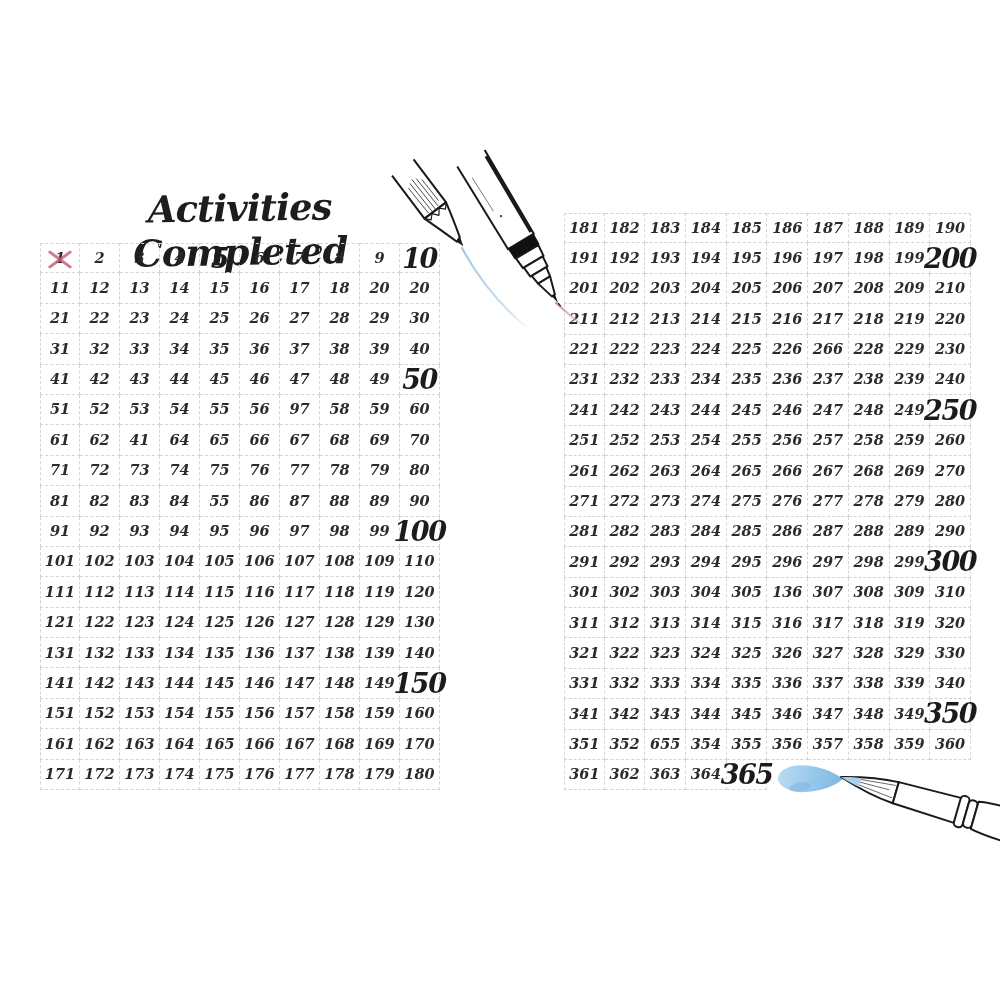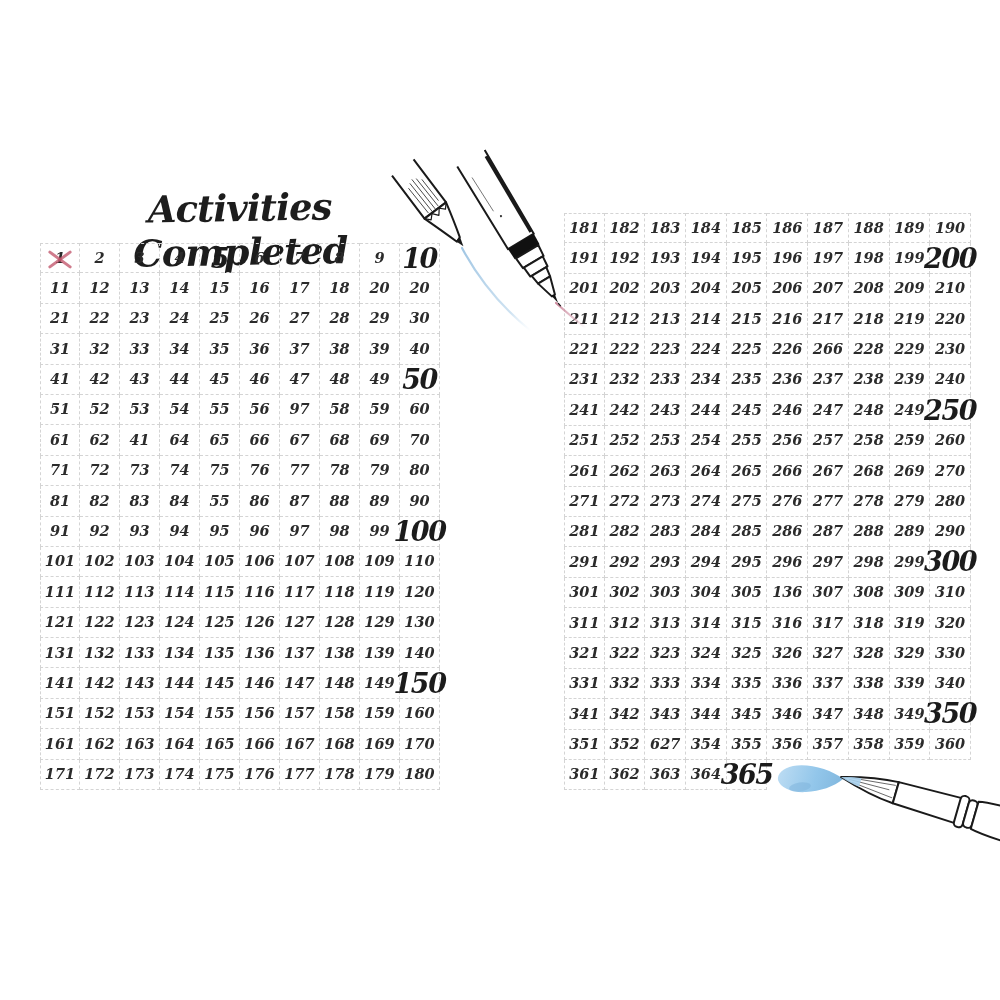--- a/index.html
+++ b/index.html
@@ -1102,21 +1102,21 @@
       <div class="cell milestone">
         <span class="num">350</span>
       </div>
       <div class="cell edge-left">
         <span class="num">351</span>
       </div>
       <div class="cell">
         <span class="num">352</span>
       </div>
       <div class="cell">
-        <span class="num">627</span>
+        <span class="num">655</span>
       </div>
       <div class="cell">
         <span class="num">354</span>
       </div>
       <div class="cell">
         <span class="num">355</span>
       </div>
       <div class="cell">
         <span class="num">356</span>
       </div>

